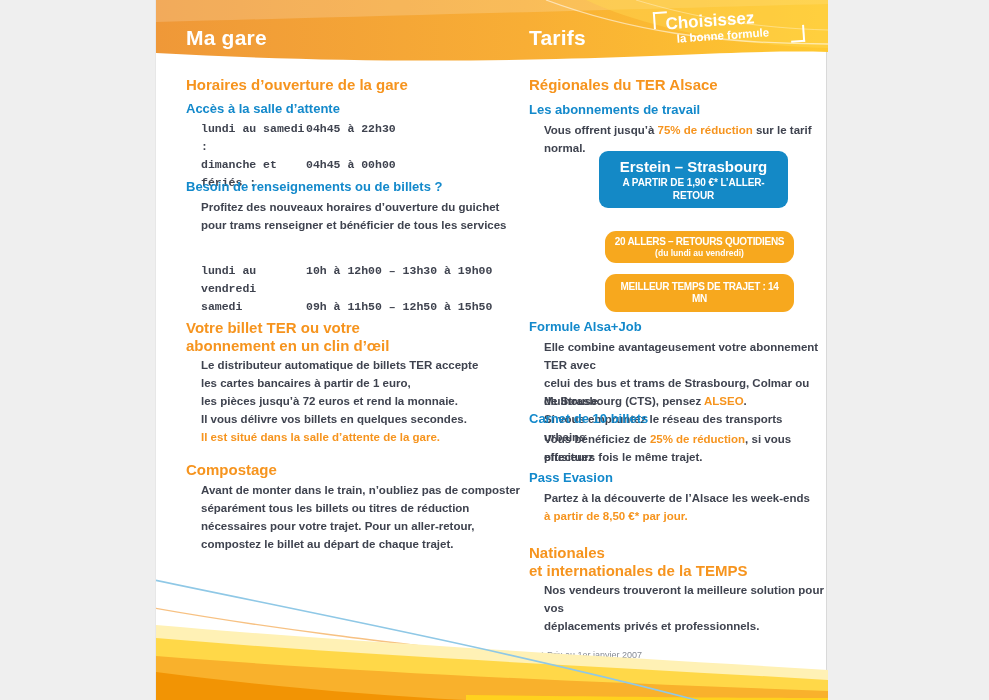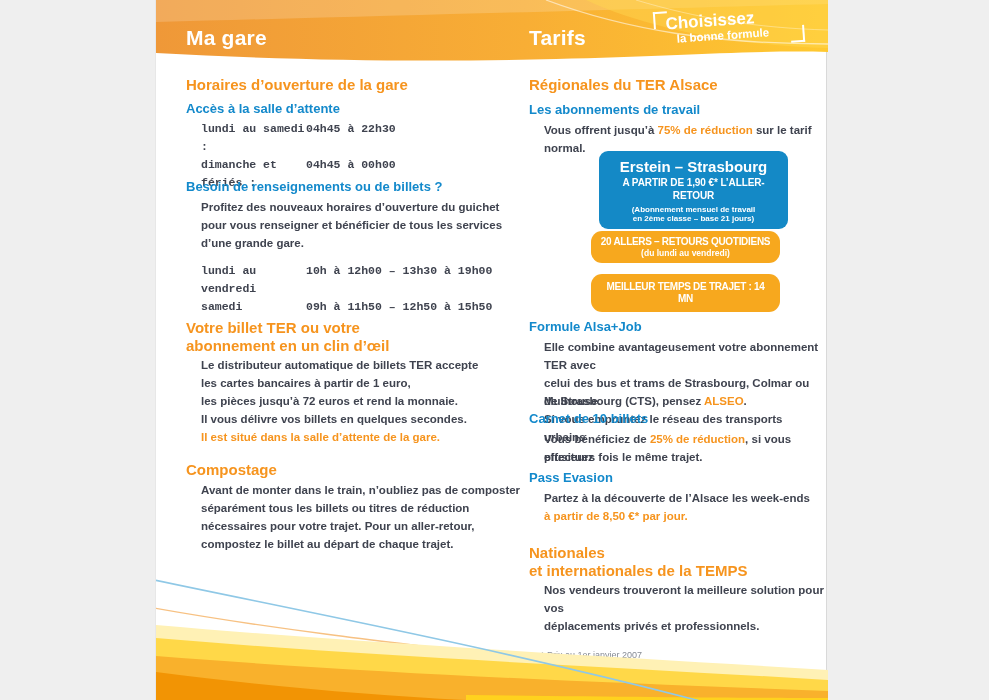--- a/index.html
+++ b/index.html
@@ -24,21 +24,21 @@
   .rows{position:absolute;color:#3f434f;font-size:11.5px;font-weight:bold;line-height:18px;}
   .row{display:flex;font-family:Liberation Mono, monospace;}
   .row .lbl{width:105px;flex:0 0 105px;}
   .hl{color:#f6941e;}
   .olin{color:#f6941e;}
   .card{position:absolute;left:443px;width:189px;background:#1489c6;border-radius:9px;
         color:#ffffff;text-align:center;box-sizing:border-box;padding:7px 4px 6px 4px;}
   .card .ct{font-size:15px;font-weight:bold;line-height:17px;}
   .card .cs{font-size:10px;font-weight:bold;line-height:13px;letter-spacing:-0.1px;margin-top:1px;}
   .card .cn{font-size:8px;font-weight:bold;line-height:9px;margin-top:3px;}
-  .pill{position:absolute;left:435px;width:189px;background:#f7a81e;border-radius:11px;
+  .pill{position:absolute;left:449px;width:189px;background:#f7a81e;border-radius:11px;
         color:#ffffff;text-align:center;box-sizing:border-box;}
   .pill .p1{font-size:10px;font-weight:bold;line-height:12px;letter-spacing:-0.3px;}
   .pill .p2{font-size:8.5px;font-weight:bold;line-height:10px;}
   .footnote{position:absolute;color:#868b94;font-size:9px;font-weight:normal;}
   .bot-svg{position:absolute;left:0;bottom:0;width:672px;height:130px;display:block;}
 </style>
 </head>
 <body>
 
 <div class="canvas">
@@ -76,22 +76,21 @@
       </div>
       <div class="row">
         <span class="lbl">dimanche et fériés :</span>
         <span>04h45 à 00h00</span>
       </div>
     </div>
 
     <div class="h2b" style="left:30px;top:179px;">Besoin de renseignements ou de billets ?</div>
     <div class="btxt" style="left:45px;top:198px;">
         <div>Profitez des nouveaux horaires d’ouverture du guichet</div>
-        <div>pour vous renseigner et bénéficier de tous les services</div>
-        <div>d’une grande gare.</div>
+        <div>pour trams renseigner et bénéficier de tous les services</div>
       </div>
     <div class="rows" style="left:45px;top:262px;">
       <div class="row">
         <span class="lbl">lundi au vendredi</span>
         <span>10h à 12h00 – 13h30 à 19h00</span>
       </div>
       <div class="row">
         <span class="lbl">samedi</span>
         <span>09h à 11h50 – 12h50 à 15h50</span>
       </div>
@@ -117,24 +116,20 @@
         <div>compostez le billet au départ de chaque trajet.</div>
       </div>
 
     <div class="h1o" style="left:373px;top:76px;">Régionales du TER Alsace</div>
     <div class="h2b" style="left:373px;top:102px;">Les abonnements de travail</div>
     <div class="btxt" style="left:388px;top:121px;"><span>Vous offrent jusqu’à </span><span class="hl">75% de réduction</span><span> sur le tarif normal.</span></div>
 
     <div class="card" style="top:151px;">
       <div class="ct">Erstein – Strasbourg</div>
       <div class="cs">A PARTIR DE 1,90 €* L’ALLER-RETOUR</div>
-      <div class="cn">
-          <div>(Abonnement mensuel de travail</div>
-          <div>en 2ème classe – base 21 jours)</div>
-        </div>
     </div>
 
     <div class="pill" style="top:231px;padding:5px 4px;">
       <div class="p1">20 ALLERS – RETOURS QUOTIDIENS</div>
       <div class="p2">(du lundi au vendredi)</div>
     </div>
     <div class="pill" style="top:274px;padding:7px 12px;">
       <div class="p1">MEILLEUR TEMPS DE TRAJET : 14 MN</div>
     </div>
 

